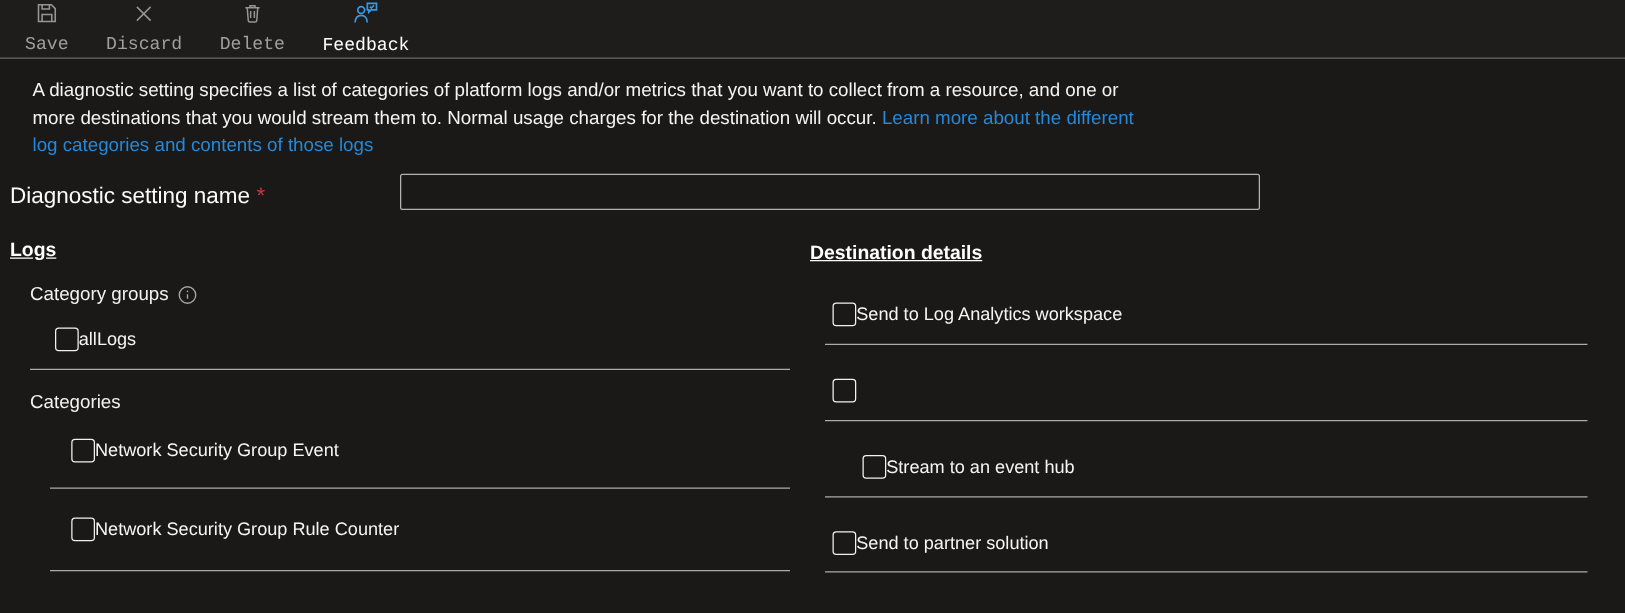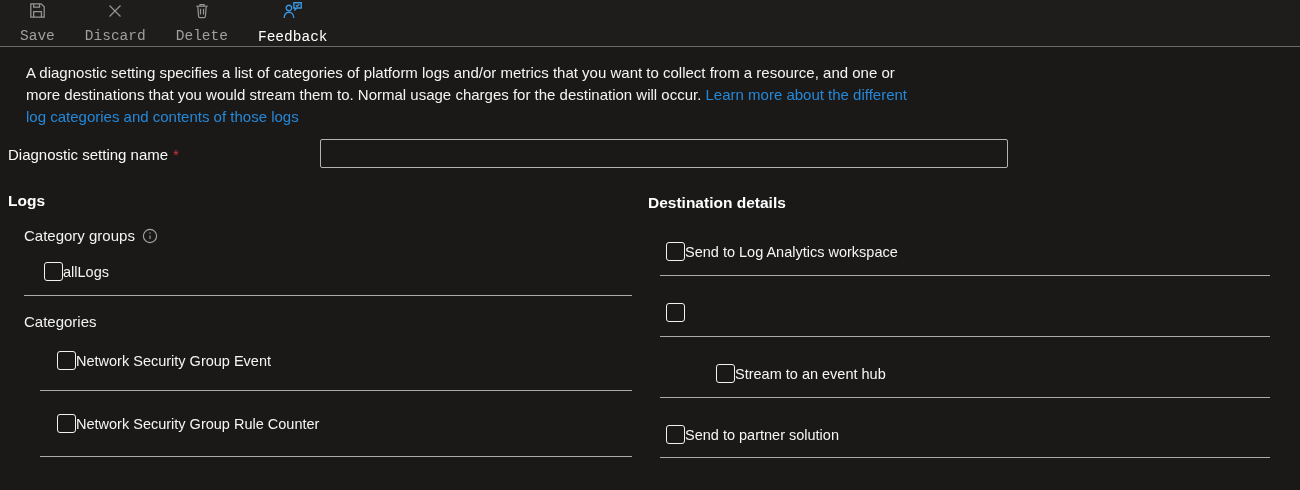--- a/index.html
+++ b/index.html
@@ -24,30 +24,30 @@
   .tb-item.accent { color:#ffffff; }
   .tb-item.accent .tb-icon { color:#3a97e2; }
   
   .desc {
     position:absolute; left:26px; top:62px; width:882px;
     font-size:15px; line-height:22px; color:#f4f4f4;
   }
   .desc a { color:#2588d8; text-decoration:none; cursor:pointer; }
   
   .name-label {
-    position:absolute; left:8px; top:146px; font-size:15px; color:#fafafa;
+    position:absolute; left:8px; top:146px; font-size:18px; color:#fafafa;
   }
   .req { color:#cf3341; margin-left:5px; }
   .name-input {
     position:absolute; left:320px; top:139px; width:688px; height:29px;
     background:transparent; border:1px solid #b5b2af; border-radius:2px;
     color:#ffffff; font-family:inherit; font-size:14px; padding:0 8px;
   }
   
-  .section-title { position:absolute; font-size:15.5px; font-weight:700; color:#ffffff; }
+  .section-title { position:absolute; font-size:15.5px; font-weight:700; color:#ffffff;text-decoration:underline; }
   .sub-label { position:absolute; font-size:15px; color:#f2f2f2; display:flex; align-items:center; gap:7px;text-align:center; }
   .info-icon { display:flex; color:#a6a4a2; cursor:pointer; }
   
   .check-row { position:absolute; display:flex; align-items:center; gap:0; }
   .cb {
     width:19px; height:19px; flex:0 0 19px;
     border:1px solid #f3f2f1; border-radius:3px; background:transparent;
     cursor:pointer;
   }
   .check-label { font-size:14.5px; color:#f5f5f5; white-space:nowrap; }
@@ -158,21 +158,21 @@
     <span class="cb"></span>
     <span class="check-label">Send to Log Analytics workspace</span>
   </div>
   <div class="divider" style="left:660px; top:275px; width:610px;"></div>
 
   <div class="check-row" style="left:666px; top:303px;">
     <span class="cb"></span>
   </div>
   <div class="divider" style="left:660px; top:336px; width:610px;"></div>
 
-  <div class="check-row" style="left:692px; top:364px;padding-left:24px;">
+  <div class="check-row" style="left:666px; top:364px;padding-left:24px;">
     <span class="cb"></span>
     <span class="check-label">Stream to an event hub</span>
   </div>
   <div class="divider" style="left:660px; top:397px; width:610px;"></div>
 
   <div class="check-row" style="left:666px; top:425px;">
     <span class="cb"></span>
     <span class="check-label">Send to partner solution</span>
   </div>
   <div class="divider" style="left:660px; top:457px; width:610px;"></div>

